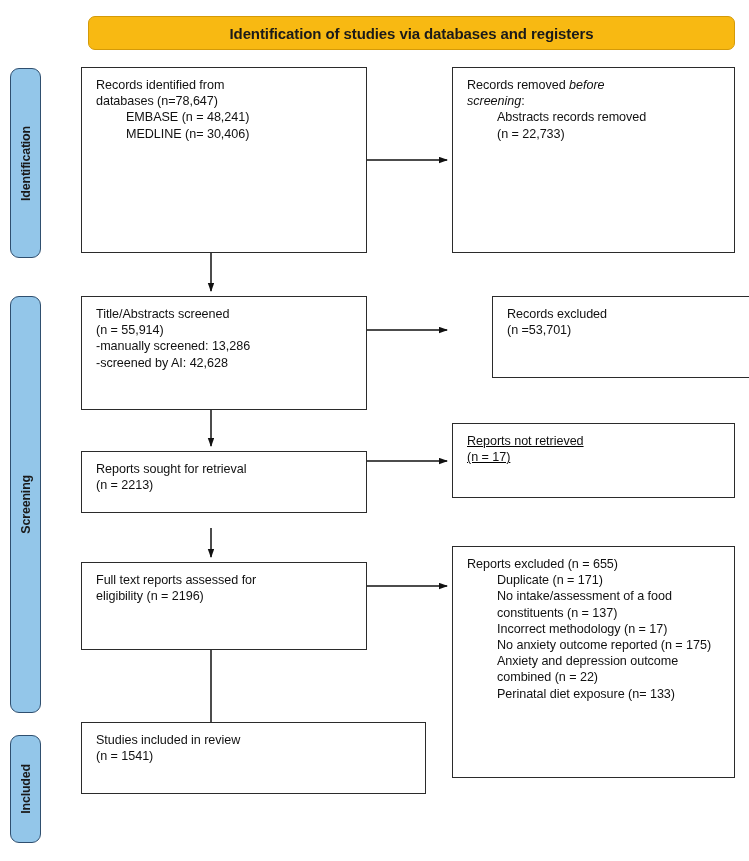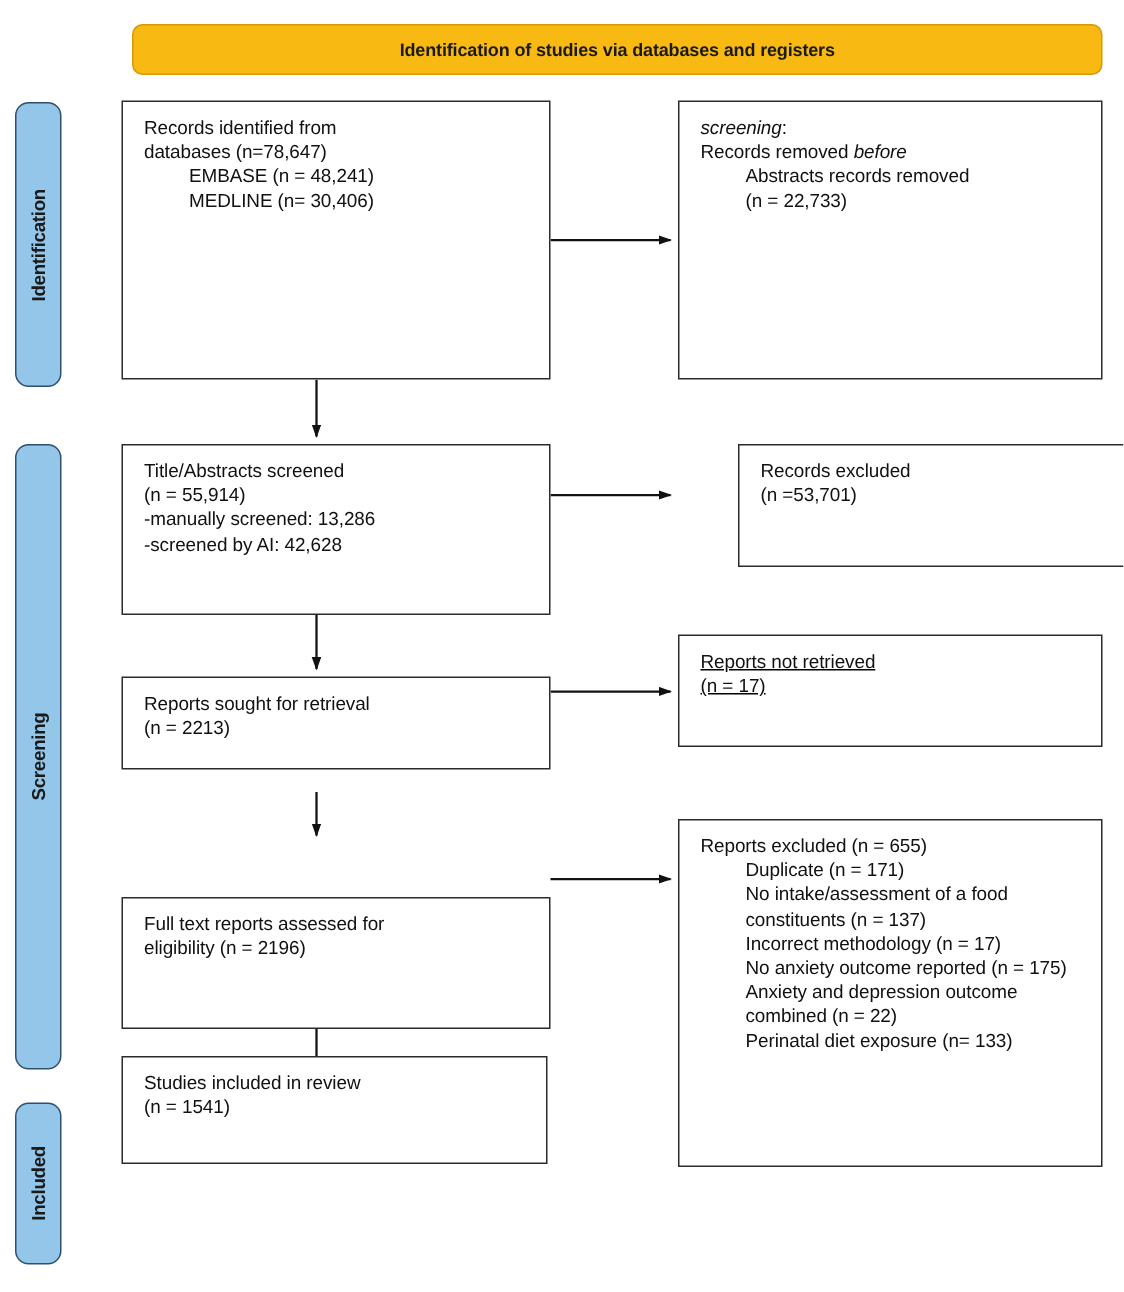--- a/index.html
+++ b/index.html
@@ -25,21 +25,21 @@
     height: 34px;
     background: #F8B912;
     border: 1px solid #D49A08;
     border-radius: 7px;
     display: flex;
     align-items: center;
     justify-content: center;
     box-sizing: border-box;
   }
   .banner-text {
-    font-size: 12px;
+    font-size: 15px;
     font-weight: bold;
     color: #1a1a1a;
     letter-spacing: -0.1px;
     white-space: nowrap;
   }
   .stage {
     position: absolute;
     left: 10px;
     width: 31px;
     background: #93C6E9;
@@ -76,22 +76,22 @@
     color: #111111;
     white-space: pre-wrap;
     letter-spacing: -0.05px;
   }
   .box-text .ital { font-style: italic; }
 
   
   .b-records-identified { left: 81px;  top: 67px;  width: 286px; height: 186px; }
   .b-title-abstracts    { left: 81px;  top: 296px; width: 286px; height: 114px; }
   .b-reports-sought     { left: 81px;  top: 451px; width: 286px; height: 62px;  }
-  .b-full-text          { left: 81px;  top: 562px; width: 286px; height: 88px; margin-top: 36px;  }
-  .b-studies-included   { left: 81px;  top: 704px; width: 284px; height: 72px;  }
+  .b-full-text          { left: 81px;  top: 562px; width: 286px; height: 88px;  }
+  .b-studies-included   { left: 81px;  top: 722px; width: 345px; height: 72px;  }
 
   
   .b-records-removed    { left: 452px; top: 67px;  width: 283px; height: 186px; }
   .b-records-excluded   { left: 452px; top: 296px; width: 283px; height: 82px; margin-left: 40px;  }
   .b-reports-not-retr   { left: 452px; top: 423px; width: 283px; height: 75px; text-decoration: underline;  }
   .b-reports-excluded   { left: 452px; top: 546px; width: 283px; height: 232px; }
 
   .indent1 { padding-left: 30px; display: block; }
   .hang    { display: block; }
 
@@ -161,21 +161,21 @@
 
   <div class="box b-full-text">
     <div class="box-text"><span class="hang">Full text reports assessed for</span><span class="hang">eligibility (n = 2196)</span></div>
   </div>
 
   <div class="box b-studies-included">
     <div class="box-text"><span class="hang">Studies included in review</span><span class="hang">(n = 1541)</span></div>
   </div>
 
   <div class="box b-records-removed">
-    <div class="box-text"><span class="hang"><span class="ital">screening</span><span>:</span></span><span class="hang"><span>Records removed </span><span class="ital">before</span></span><span class="indent1">Abstracts records removed</span><span class="indent1">(n = 22,733)</span></div>
+    <div class="box-text"><span class="hang"><span>Records removed </span><span class="ital">before</span></span><span class="hang"><span class="ital">screening</span><span>:</span></span><span class="indent1">Abstracts records removed</span><span class="indent1">(n = 22,733)</span></div>
   </div>
 
   <div class="box b-records-excluded">
     <div class="box-text"><span class="hang">Records excluded</span><span class="hang">(n =53,701)</span></div>
   </div>
 
   <div class="box b-reports-not-retr">
     <div class="box-text"><span class="hang">Reports not retrieved</span><span class="hang">(n = 17)</span></div>
   </div>
 

